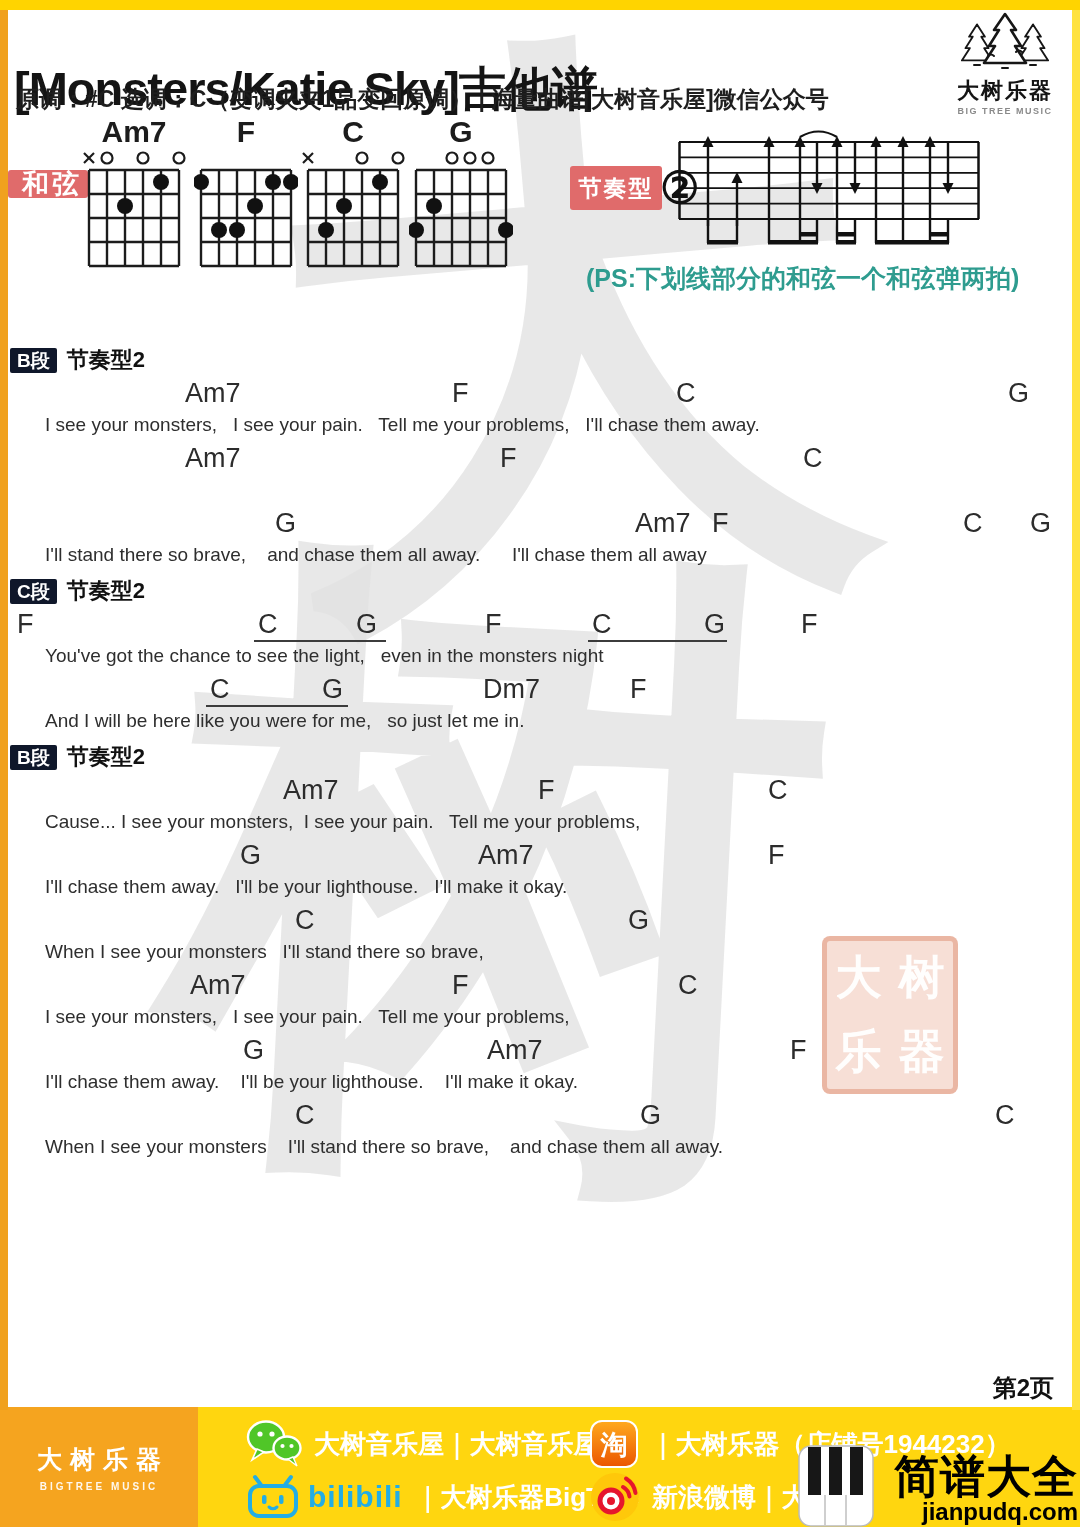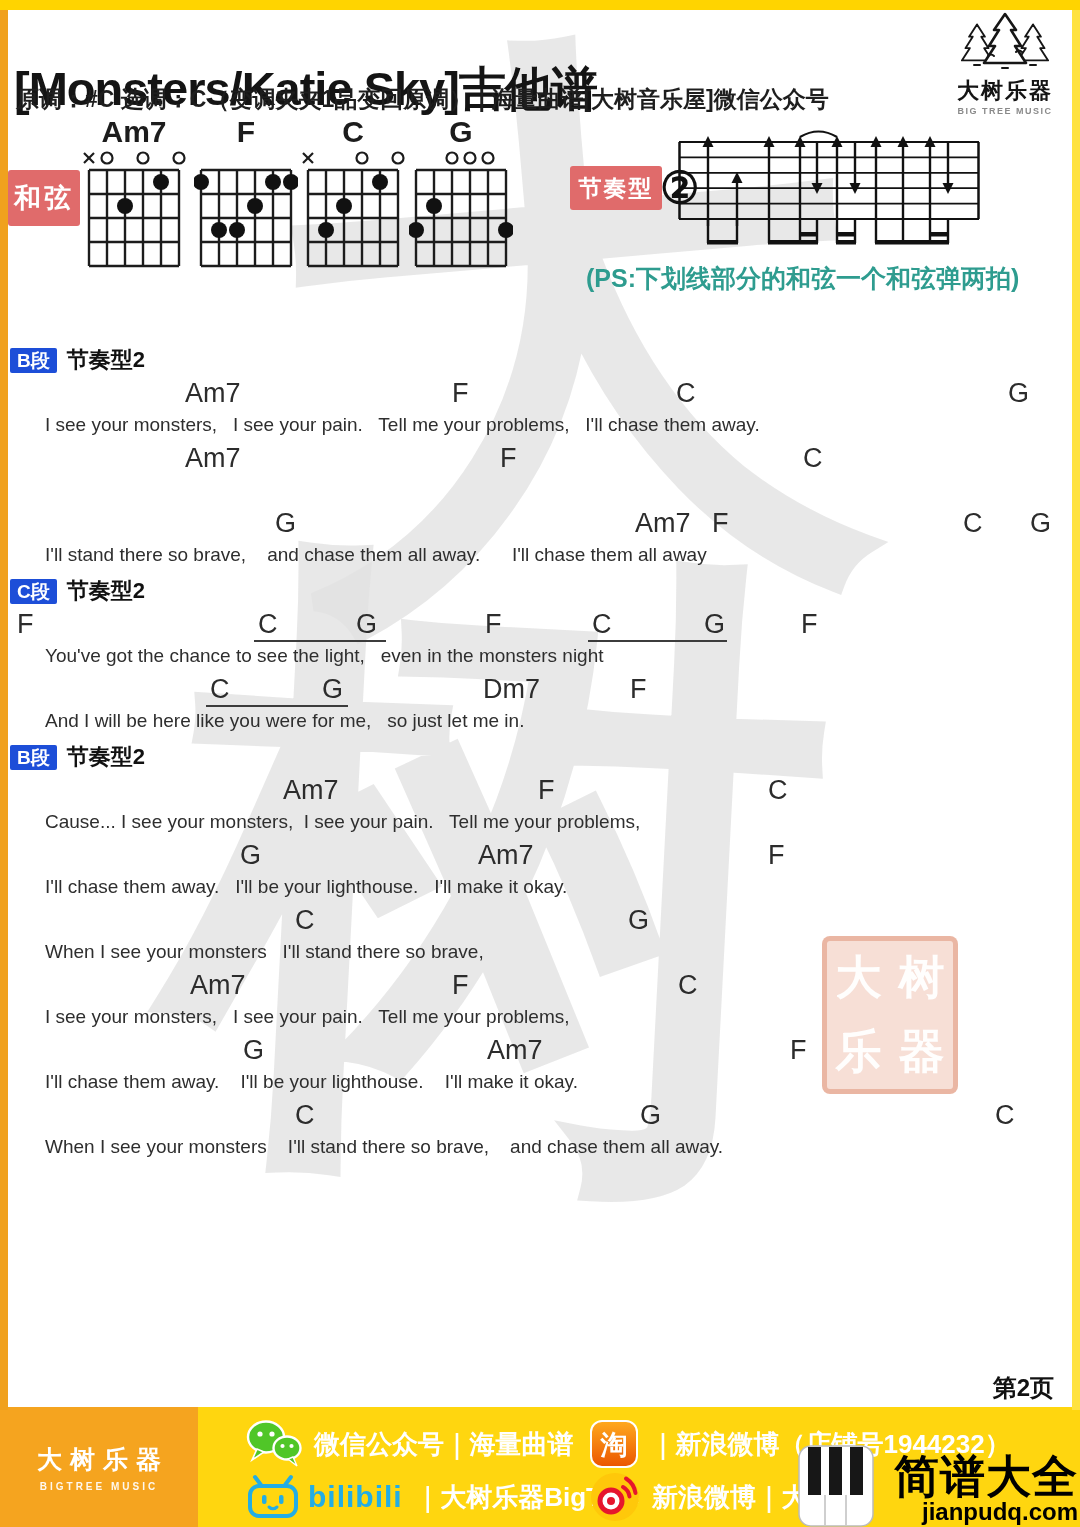--- a/index.html
+++ b/index.html
@@ -17,34 +17,34 @@
 
   .title{position:absolute;top:14px;left:14px;font-size:47px;font-weight:800;color:#141414;z-index:2;letter-spacing:-1px;margin-top:44px;}
   .meta{position:absolute;top:84px;left:16px;font-size:23px;font-weight:700;color:#1e1e1e;z-index:2;}
 
   .logo{position:absolute;top:12px;right:14px;width:122px;text-align:center;z-index:2;}
   .logo-name{font-size:22px;font-weight:800;color:#141414;letter-spacing:2px;margin-top:2px;}
   .logo-sub{font-size:9px;color:#8a8a8a;letter-spacing:1.5px;font-weight:700;}
 
   .badge{position:absolute;background:#E06B6B;color:#fff;display:flex;align-items:center;justify-content:center;
          z-index:2;border-radius:3px;font-weight:700;}
-  #badge-hexian{left:8px;top:170px;width:72px;height:56px;font-size:27px;letter-spacing:3px;}
+  #badge-hexian{left:8px;top:170px;width:72px;height:28px;font-size:27px;letter-spacing:3px;padding-left:8px;}
   #badge-jzx{left:570px;top:166px;width:92px;height:44px;font-size:23px;letter-spacing:2px;text-align:right;}
   #jzx-num{position:absolute;left:660px;top:162px;font-size:44px;font-weight:700;color:#111;z-index:2;}
 
   #chord-area{position:absolute;left:0;top:0;z-index:2;}
   .chord-diagram{position:absolute;top:116px;width:104px;text-align:center;}
   .chord-label{font-size:30px;font-weight:600;color:#1c1c1c;height:32px;line-height:32px;}
 
   #rhythm-wrap{position:absolute;left:678px;top:126px;z-index:2;}
   #ps-note{position:absolute;left:586px;top:262px;font-size:25px;font-weight:800;color:#2E9C8F;z-index:2;}
 
   #sections{position:absolute;left:0;top:342px;width:1080px;z-index:2;}
   .section-header{height:36px;padding-left:10px;display:flex;align-items:center;gap:10px;}
-  .seg-badge{background:#1d4ed8;color:#fff;font-size:19px;font-weight:700;padding:3px 7px;border-radius:2px;line-height:1;}
+  .seg-badge{background:#0f172a;color:#fff;font-size:19px;font-weight:700;padding:3px 7px;border-radius:2px;line-height:1;}
   .seg-label{font-size:22px;font-weight:800;color:#111;text-align:center;}
   .song-line{position:relative;height:65px;}
   .chord{position:absolute;top:0;font-size:27px;color:#2c2c2c;font-weight:500;line-height:30px;}
   .chord-underline{position:absolute;top:31px;border-top:2.5px solid #3c3c3c;height:0;}
   .lyric{position:absolute;top:31px;left:45px;font-size:19px;color:#2e2e2e;white-space:pre;line-height:32px;}
 
   #seal{position:absolute;left:822px;top:936px;width:126px;height:148px;z-index:1;
         border:5px solid rgba(214,124,92,.42);border-radius:8px;background:rgba(228,150,118,.30);
         display:grid;grid-template-columns:1fr 1fr;align-items:center;justify-items:center;
         font-family:"DejaVu Serif",serif;}
@@ -351,35 +351,35 @@
       <svg width="56" height="50" viewBox="0 0 56 50">
         <ellipse cx="20" cy="18" rx="18" ry="15.5" fill="#50C628" stroke="#fff" stroke-width="2.4"></ellipse>
         <path d="M11,30 L6,41 L18,33 Z" fill="#50C628" stroke="#fff" stroke-width="1.6"></path>
         <circle cx="14" cy="15" r="2.6" fill="#fff"></circle>
           <circle cx="26" cy="15" r="2.6" fill="#fff"></circle>
         <ellipse cx="41" cy="29" rx="13.5" ry="11.5" fill="#50C628" stroke="#fff" stroke-width="2.4"></ellipse>
         <path d="M47,38 L51,47 L42,40 Z" fill="#50C628" stroke="#fff" stroke-width="1.4"></path>
         <circle cx="36.5" cy="27" r="2.1" fill="#fff"></circle>
           <circle cx="45.5" cy="27" r="2.1" fill="#fff"></circle>
       </svg>
-      <span>微信公众号｜海量曲谱</span>
+      <span>大树音乐屋｜大树音乐屋</span>
     </div>
 
     <div class="footer-item" id="fi-taobao">
       <svg width="48" height="48" viewBox="0 0 48 48">
         <defs>
             <linearGradient id="tbg" x1="0" y1="0" x2="0" y2="1">
           <stop offset="0" stop-color="#FFAA1E"></stop>
               <stop offset="1" stop-color="#EB5500"></stop>
         </linearGradient>
           </defs>
         <rect x="1" y="1" width="46" height="46" rx="11" fill="url(#tbg)" stroke="#fff" stroke-width="2"></rect>
         <text x="24" y="34" font-size="27" font-weight="bold" fill="#ffffff" text-anchor="middle" font-family="DejaVu Serif,serif">淘</text>
       </svg>
-      <span>｜新浪微博（店铺号1944232）</span>
+      <span>｜大树乐器（店铺号1944232）</span>
     </div>
 
     <div class="footer-item" id="fi-bilibili">
       <svg width="54" height="46" viewBox="0 0 54 46">
         <rect x="4" y="12" width="46" height="30" rx="9" fill="none" stroke="#23ADE5" stroke-width="4"></rect>
         <line x1="15" y1="11" x2="9" y2="3" stroke="#23ADE5" stroke-width="4" stroke-linecap="round"></line>
         <line x1="39" y1="11" x2="45" y2="3" stroke="#23ADE5" stroke-width="4" stroke-linecap="round"></line>
         <rect x="16" y="21" width="4.5" height="9" rx="2" fill="#23ADE5"></rect>
         <rect x="33" y="21" width="4.5" height="9" rx="2" fill="#23ADE5"></rect>
         <path d="M23,33 q4,3.5 8,0" fill="none" stroke="#23ADE5" stroke-width="3" stroke-linecap="round"></path>

